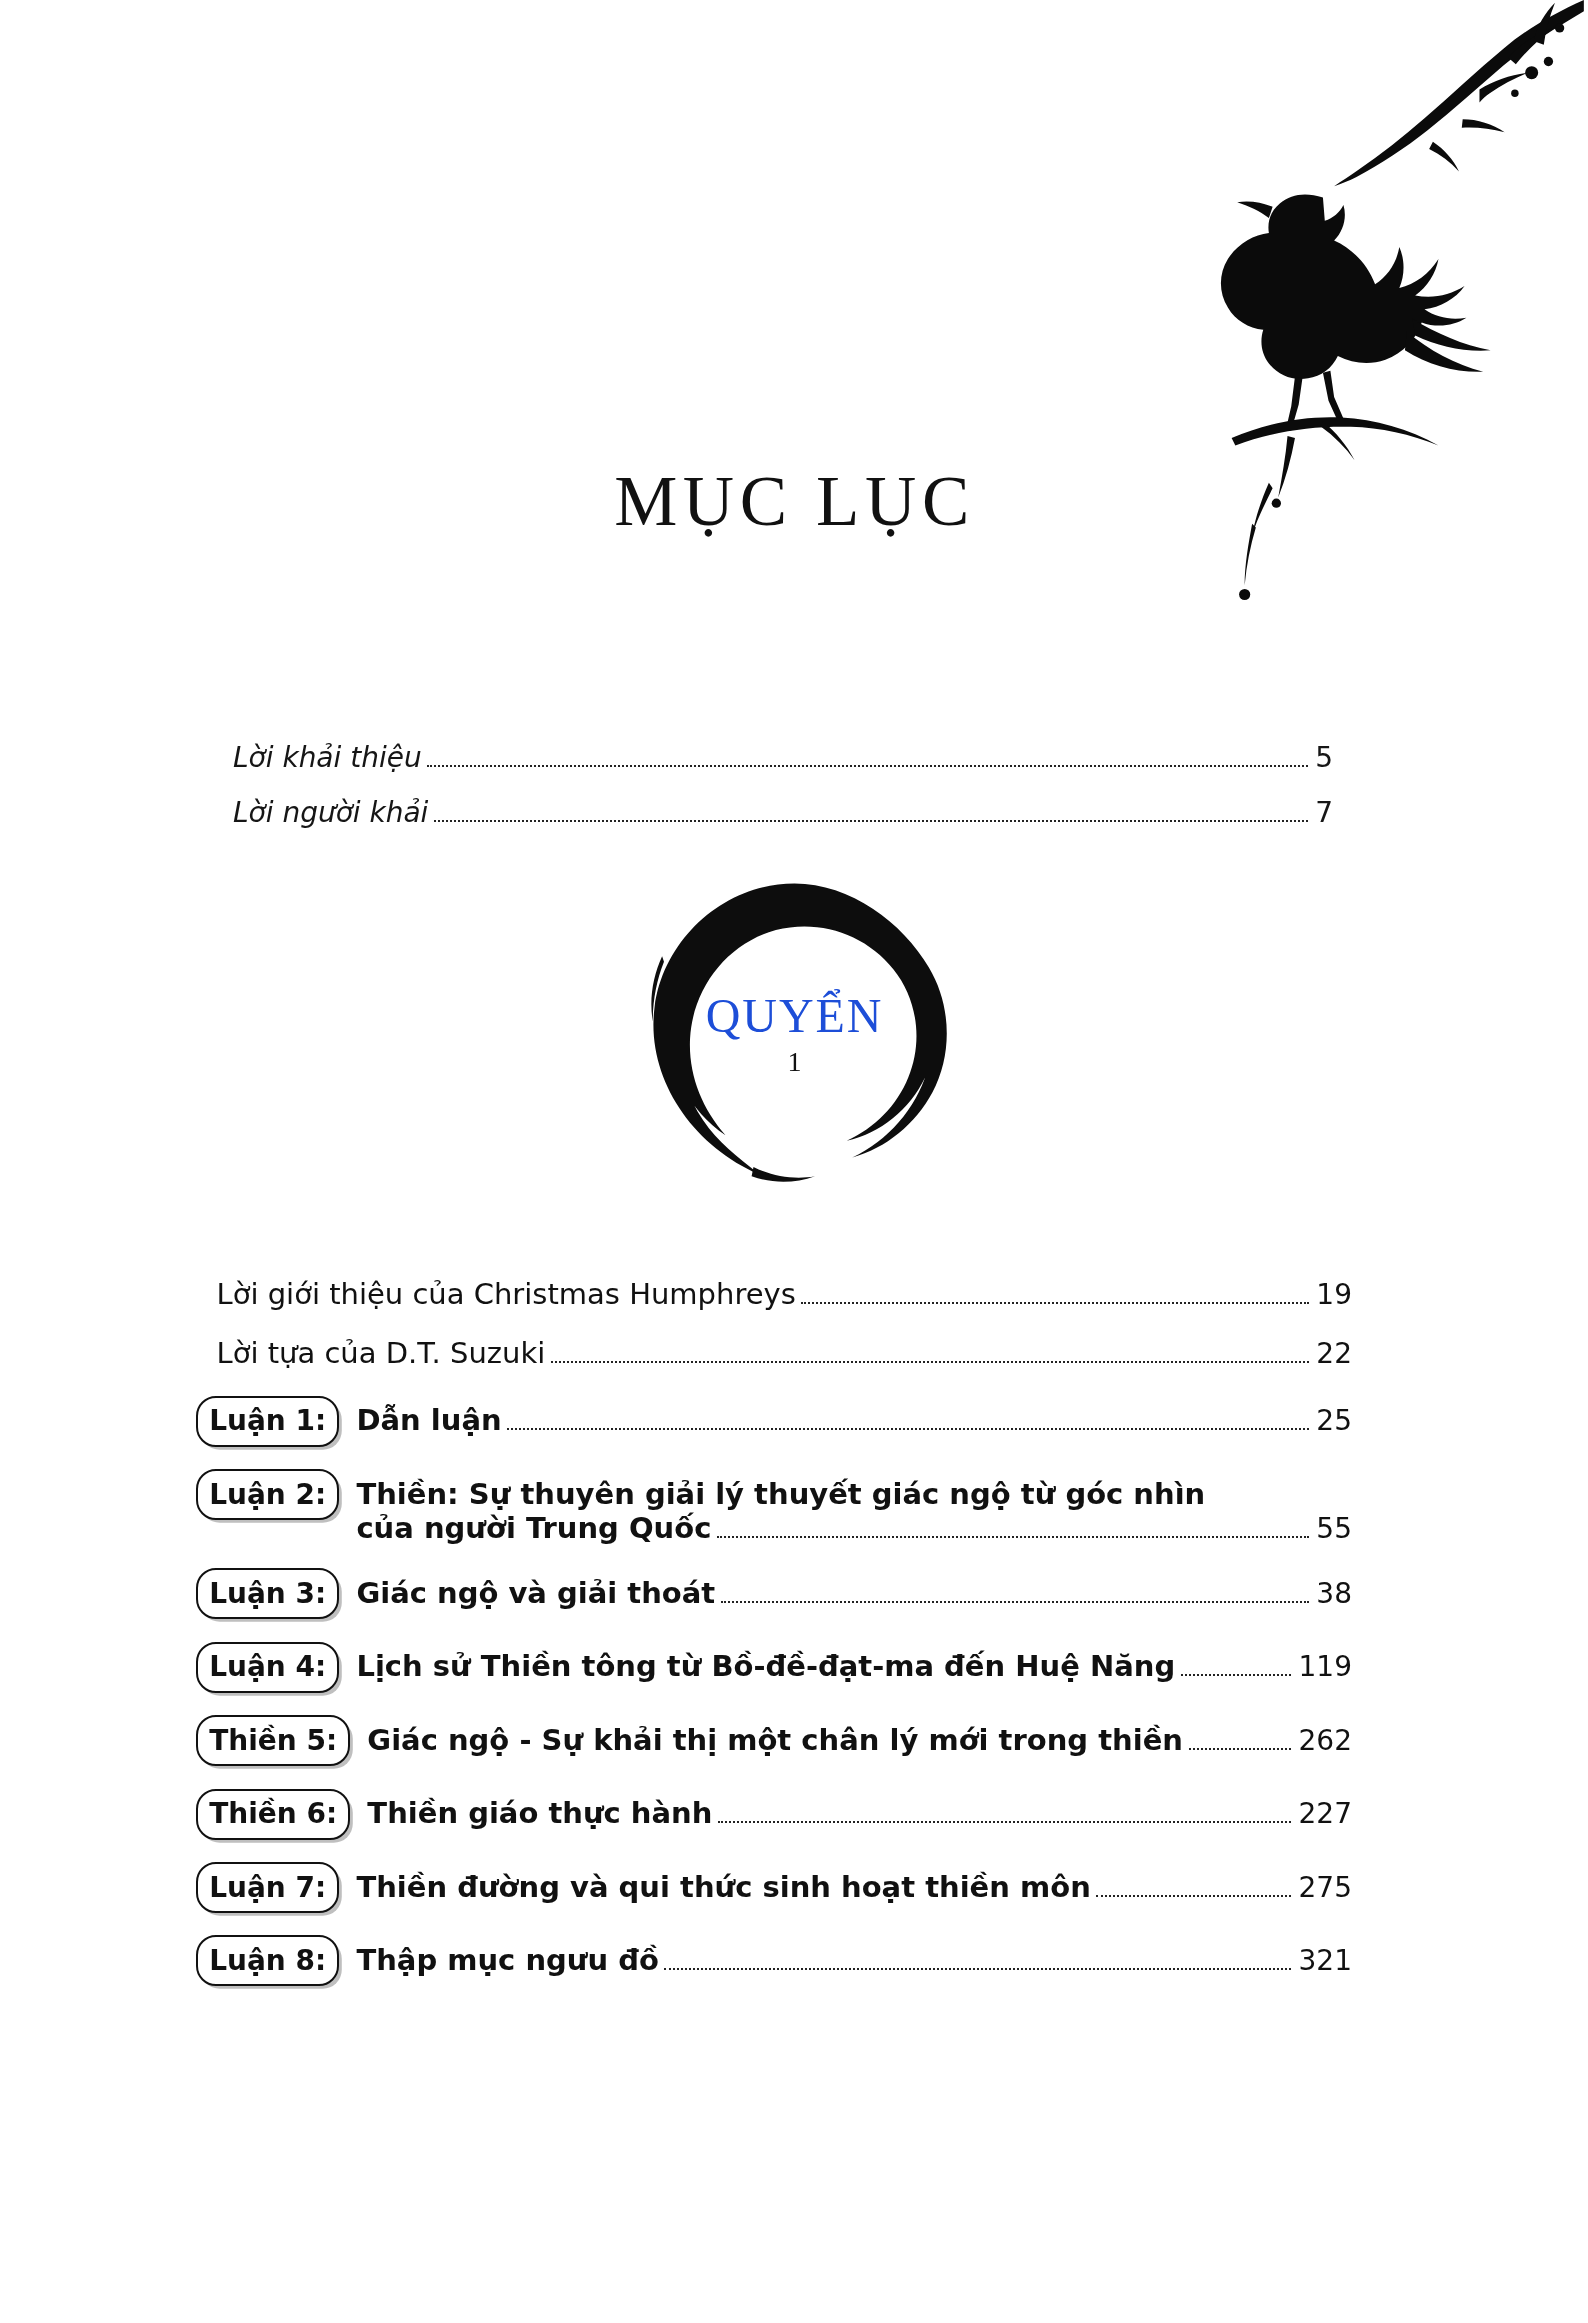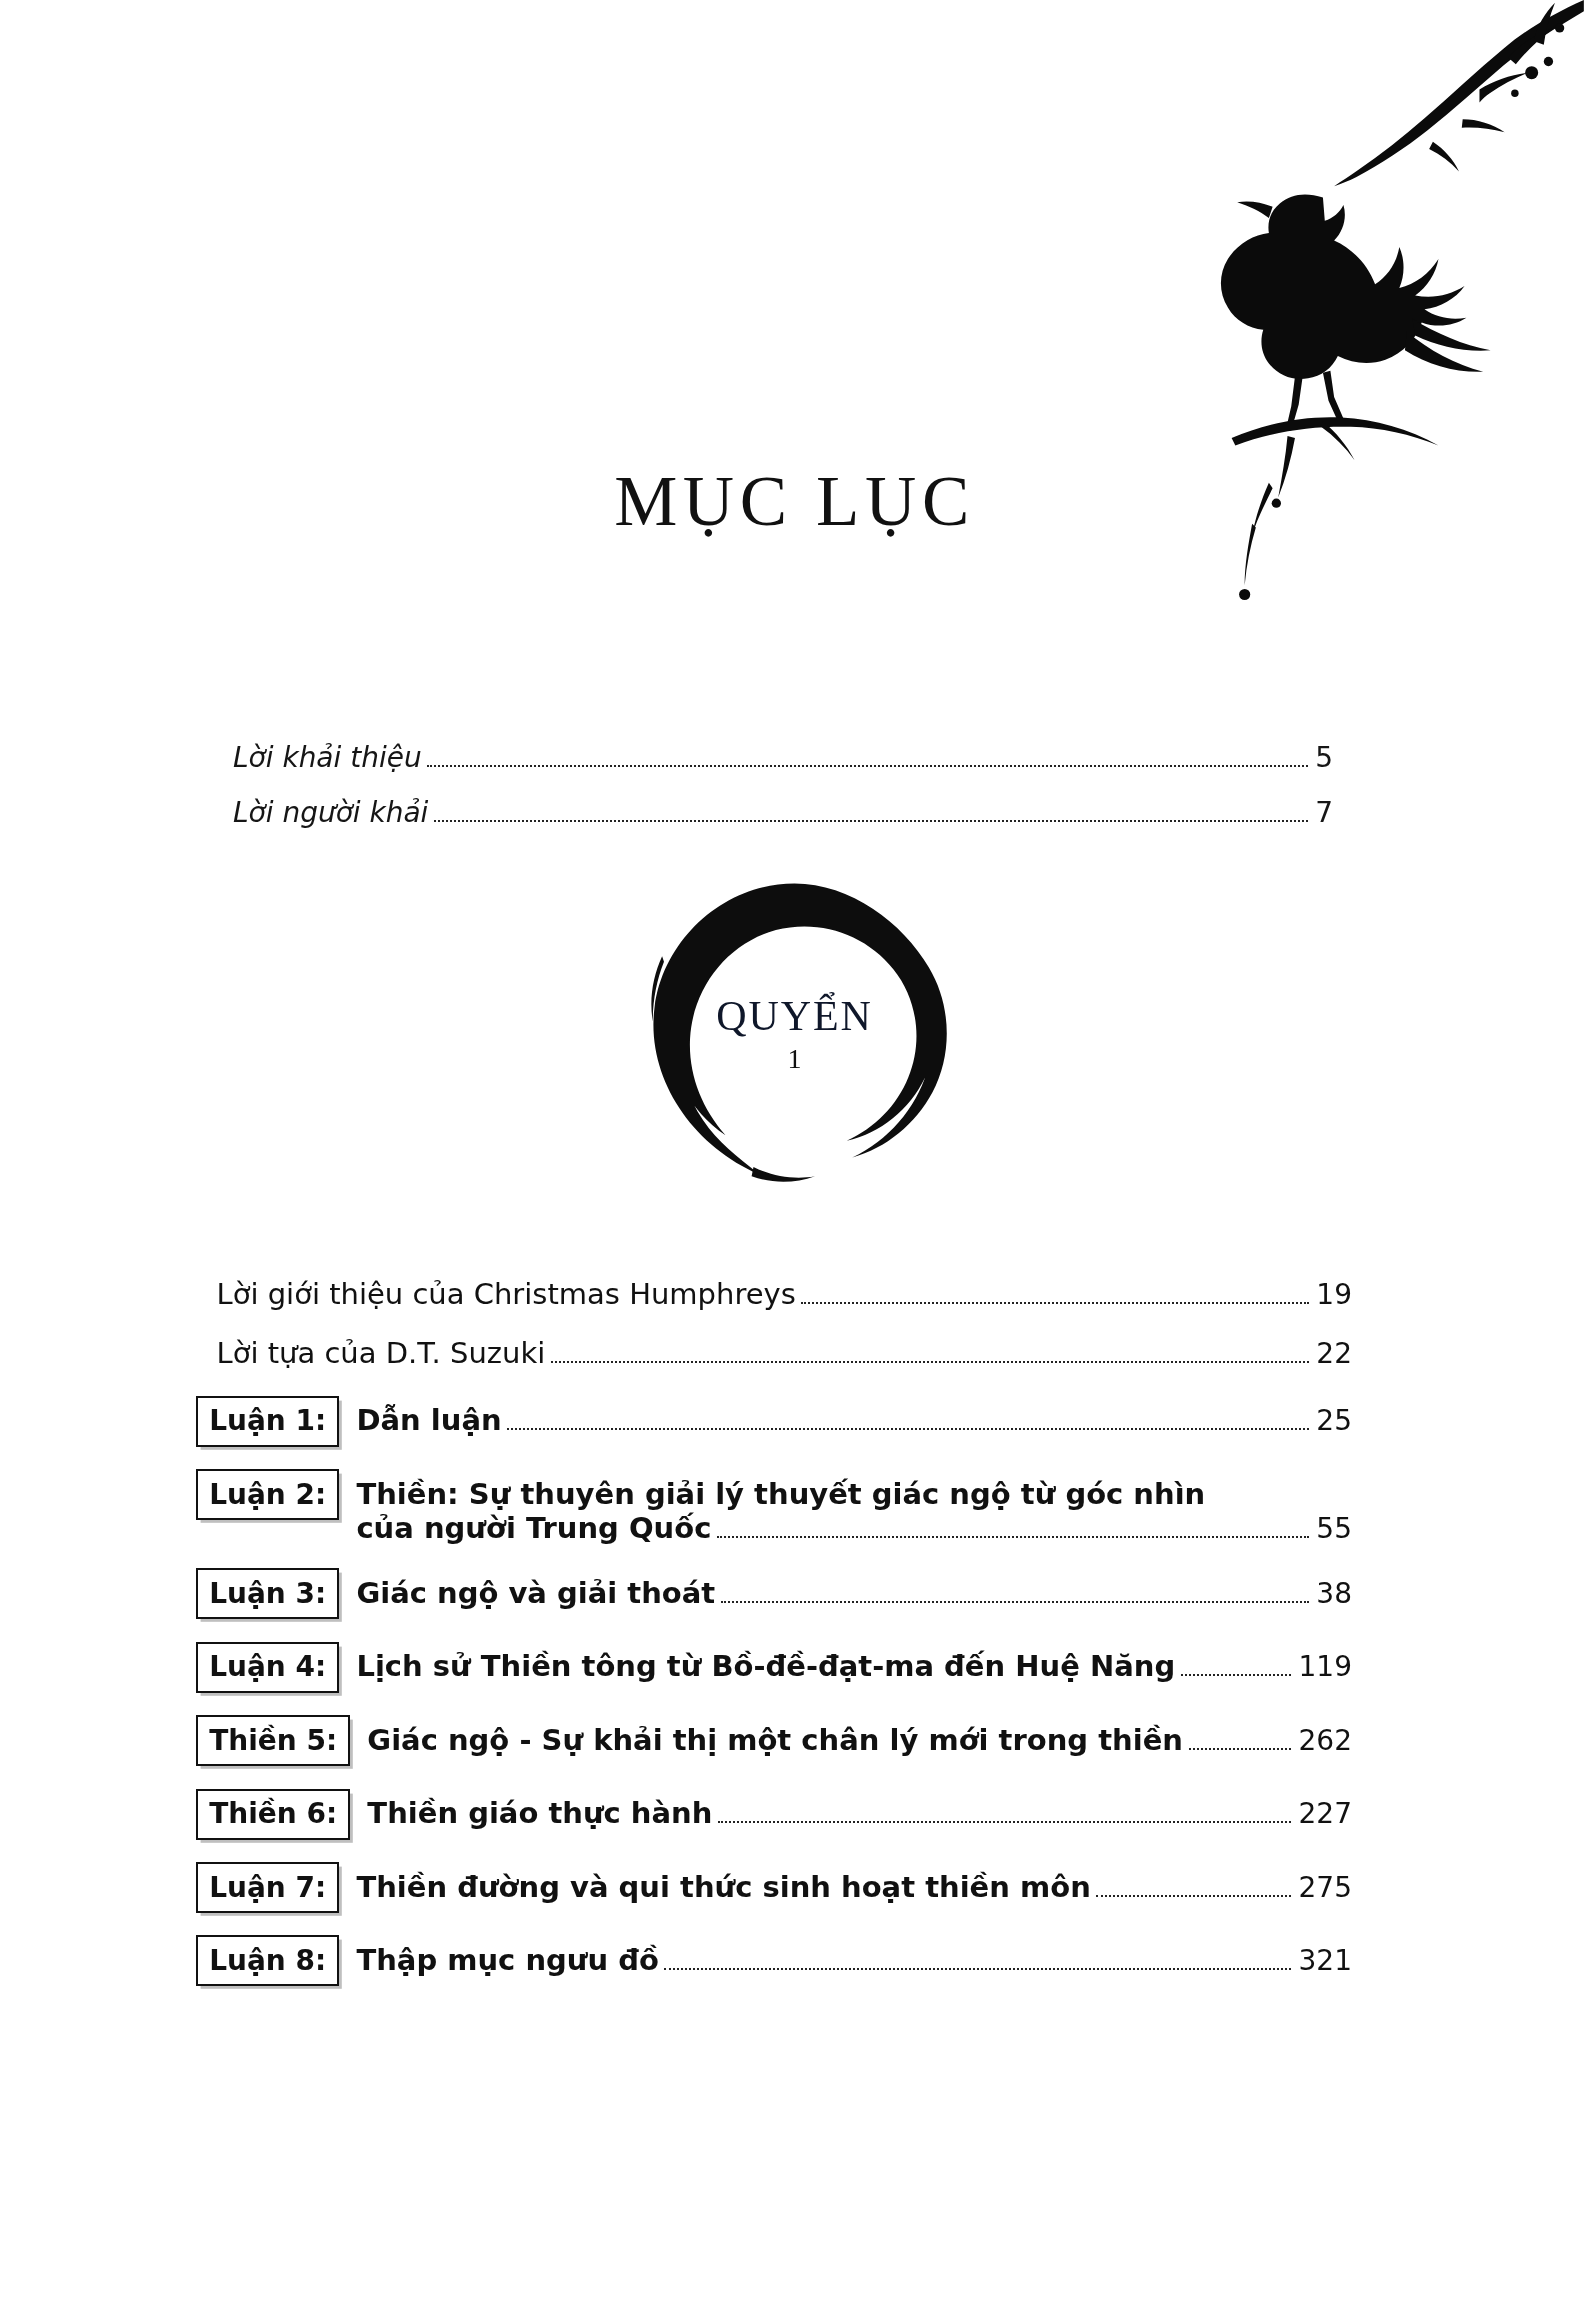--- a/index.html
+++ b/index.html
@@ -89,23 +89,23 @@
     left: 0;
     width: 317px;
     height: 317px;
     display: flex;
     flex-direction: column;
     align-items: center;
     justify-content: center;
     font-family: "Liberation Serif", serif;
   }
   .enso-text .q-label {
-    font-size: 42px;
+    font-size: 48px;
     letter-spacing: 1.9px;
-    color: #0f172a;
+    color: #1d4ed8;
     line-height: 1.05;
   }
   .enso-text .q-number {
     font-size: 28px;
     color: #111;
     margin-top: 5.6px;
   }
 
   
   .chapters {
@@ -127,21 +127,21 @@
     align-items: flex-start;
     margin-bottom: 22.4px;
   }
   .tag {
     position: relative;
     flex: 0 0 auto;
     box-sizing: border-box;
     min-width: 129px;
     padding: 6.5px 11.2px 7.5px 11.2px;
     border: 2.3px solid #111;
-    border-radius: 0;
+    border-radius: 20px;
     font-size: 28px;
     font-weight: bold;
     color: #111;
     text-align: center;
     background: #fff;
     box-shadow: 3.7px 3.7px 0 -0.9px #bfbfbf;
   }
   .chap-body {
     flex: 1 1 auto;
     margin-left: 17px;

